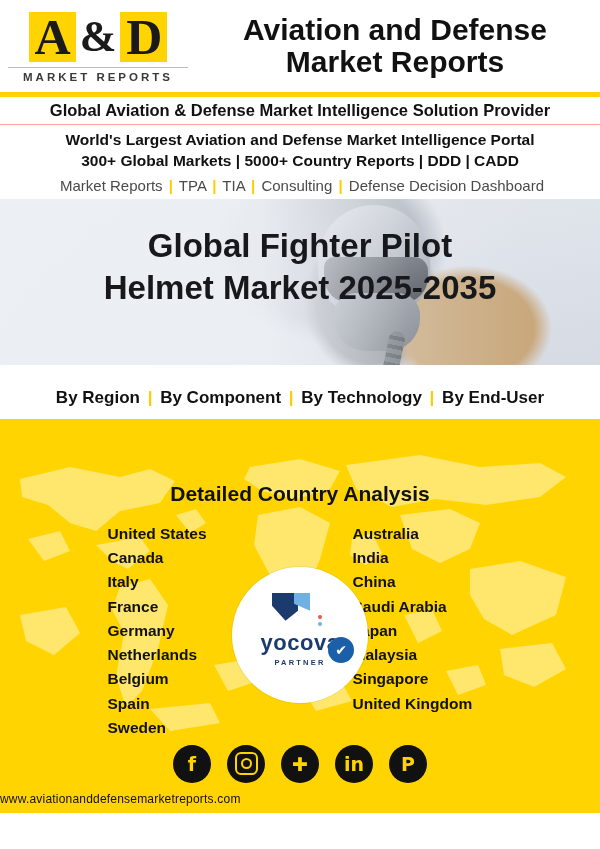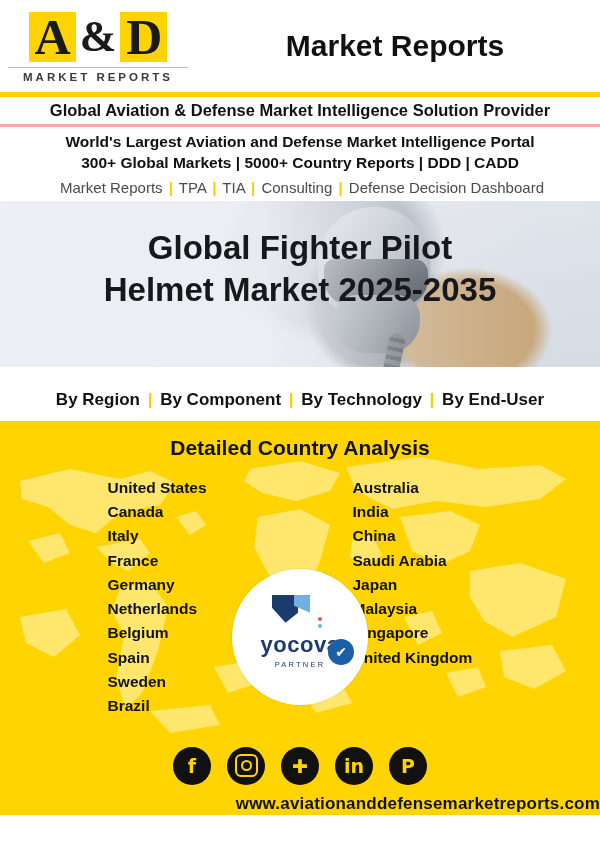--- a/index.html
+++ b/index.html
@@ -88,21 +88,21 @@
     height: 5px;
     background: #ffd400;
   }
 
   .tagline {
     text-align: center;
     font-size: 16.5px;
     font-weight: bold;
     color: #111;
     padding: 4px 0 4px 0;
-    border-bottom: 3px solid #fca5a5;
+    border-bottom: 1px solid #fca5a5;
   }
 
   .subhead {
     text-align: center;
     padding: 5px 0 2px 0;
   }
   .subhead .l1 {
     font-size: 15.5px;
     font-weight: bold;
     color: #111;
@@ -207,20 +207,21 @@
     overflow: hidden;
   }
   .worldmap { position: absolute; inset: 0; opacity: .5; }
   .country-title {
     position: relative;
     text-align: center;
     font-size: 21px;
     font-weight: bold;
     color: #111;
     padding-top: 15px;
+    margin-top: 48px;
   }
   .country-cols {
     position: relative;
     display: flex;
     justify-content: center;
     gap: 110px;
     margin-top: 16px;
     font-size: 15.5px;
     font-weight: bold;
     color: #111;
@@ -262,21 +263,21 @@
     font-size: 22px;
     font-weight: bold;
     color: #1b3b6f;
     letter-spacing: .5px;
   }
   .yocova .partner {
     font-size: 7.5px;
     letter-spacing: 2.2px;
     color: #1b3b6f;
     margin-top: 2px;
-    font-weight: normal;
+    font-weight: bold;
   }
   .yocova .check {
     position: absolute;
     right: 14px; bottom: 40px;
     width: 26px; height: 26px;
     border-radius: 50%;
     background: #1b5fa8;
     color: #fff;
     font-size: 14px;
     display: flex; align-items: center; justify-content: center;
@@ -317,43 +318,44 @@
   }
   .sicon.ig::before {
     content: "";
     position: absolute;
     width: 7px; height: 7px;
     border: 2px solid #ffd400;
     border-radius: 50%;
     z-index: 2;
   }
   .website {
-    text-align: right;
-    font-size: 17px;
-    font-weight: bold;
+    text-align: left;
+    font-size: 12px;
+    font-weight: normal;
     color: #111;
     padding-top: 9px;
     letter-spacing: .2px;
   }
 </style>
 </head>
 <body>
 
 <div class="page">
 
   <div class="header">
     <div class="logo-box">
       <div class="logo-ad">
         <span class="logo-letter">A</span>
         <span class="logo-amp">&amp;</span>
         <span class="logo-letter">D</span>
       </div>
       <div class="logo-sub">MARKET REPORTS</div>
     </div>
     <div class="header-title">
+      <div class="line">Aviation and Defense</div>
       <div class="line">Market Reports</div>
     </div>
   </div>
 
   <div class="yellow-bar"></div>
 
   <div class="tagline">Global Aviation &amp; Defense Market Intelligence Solution Provider</div>
 
   <div class="subhead">
     <div class="l1">World's Largest Aviation and Defense Market Intelligence Portal</div>

